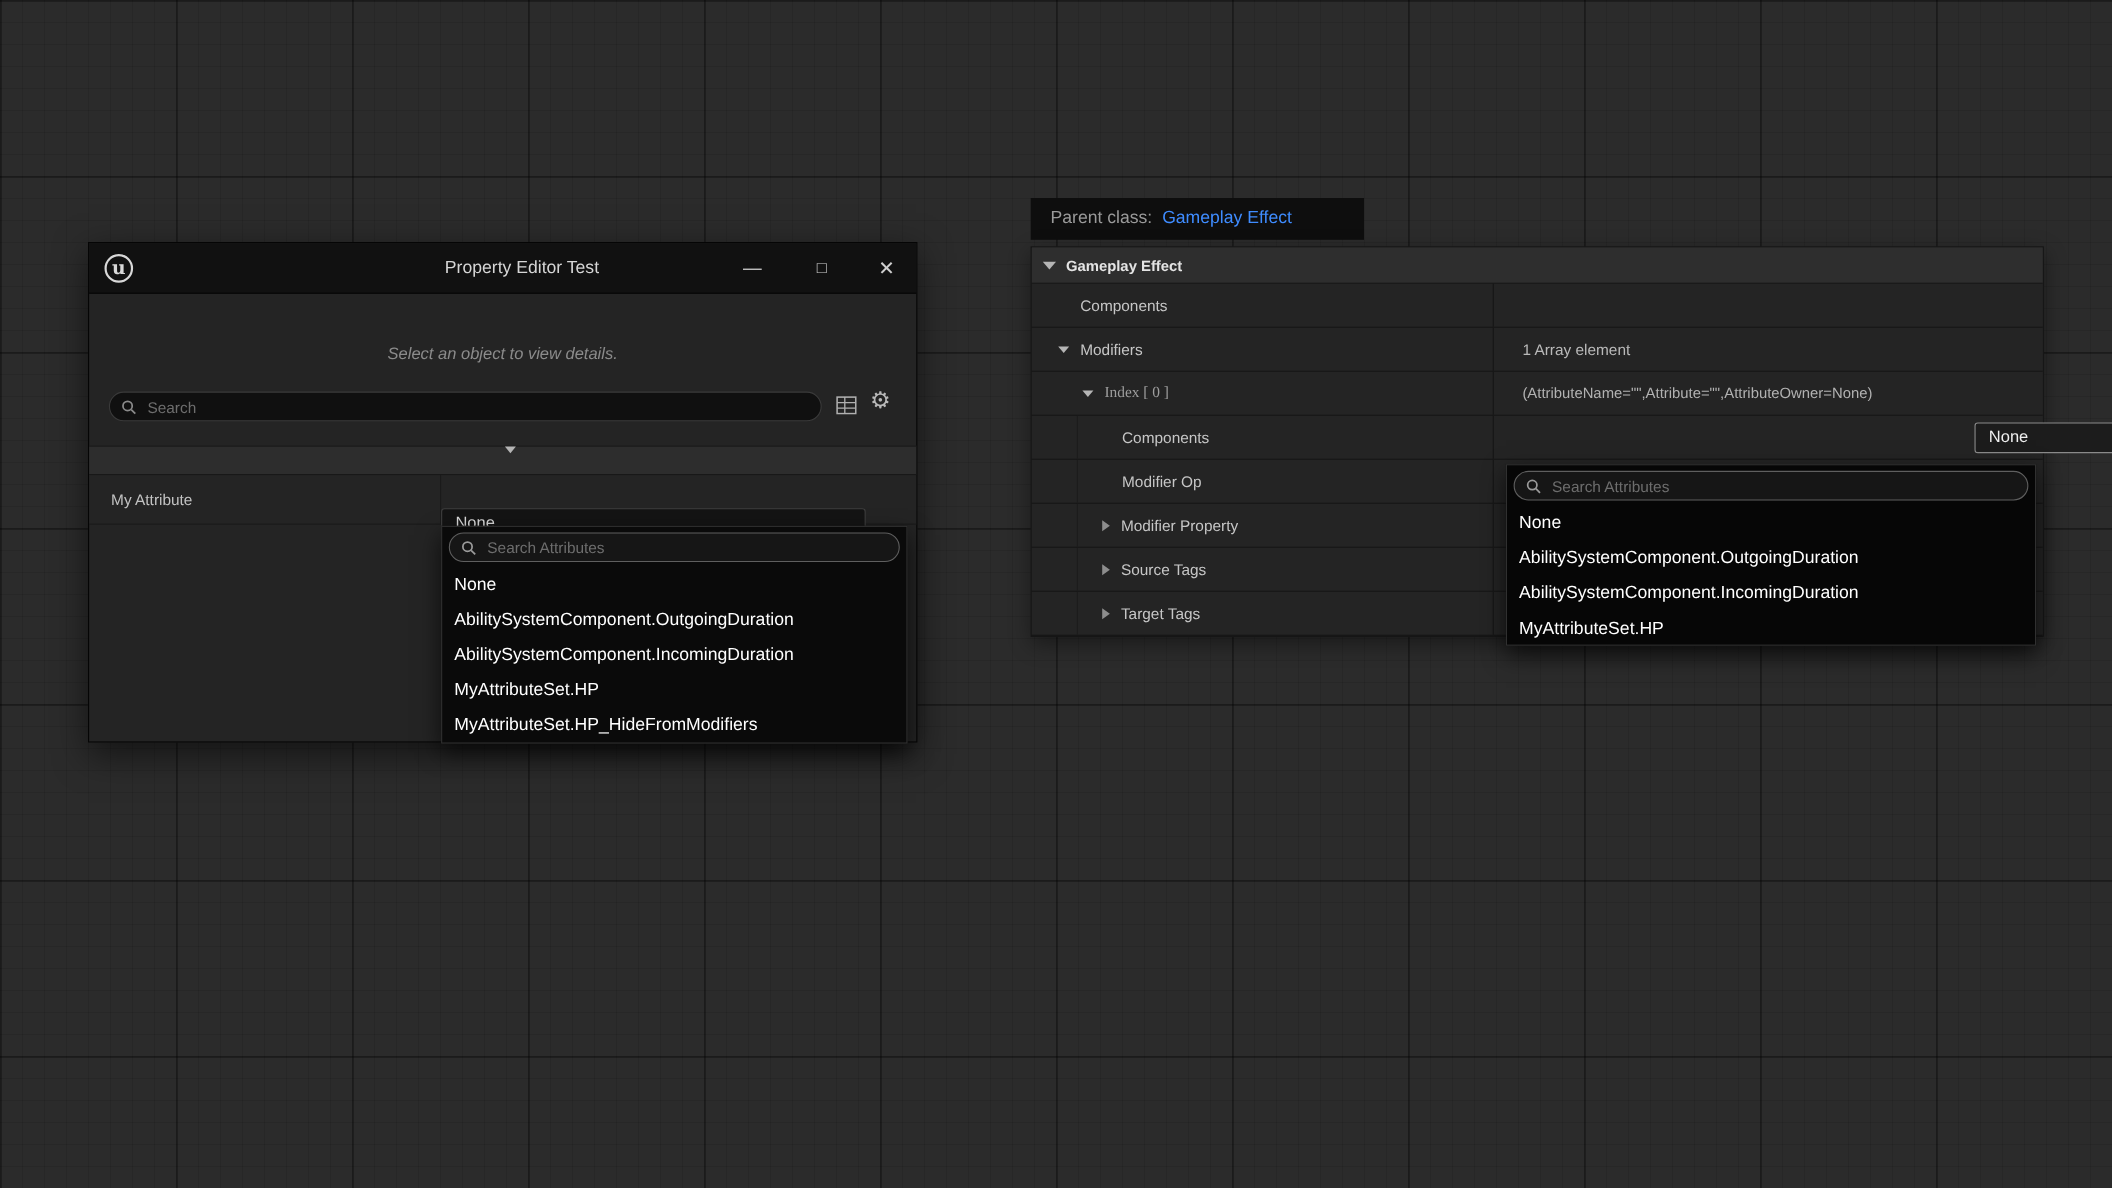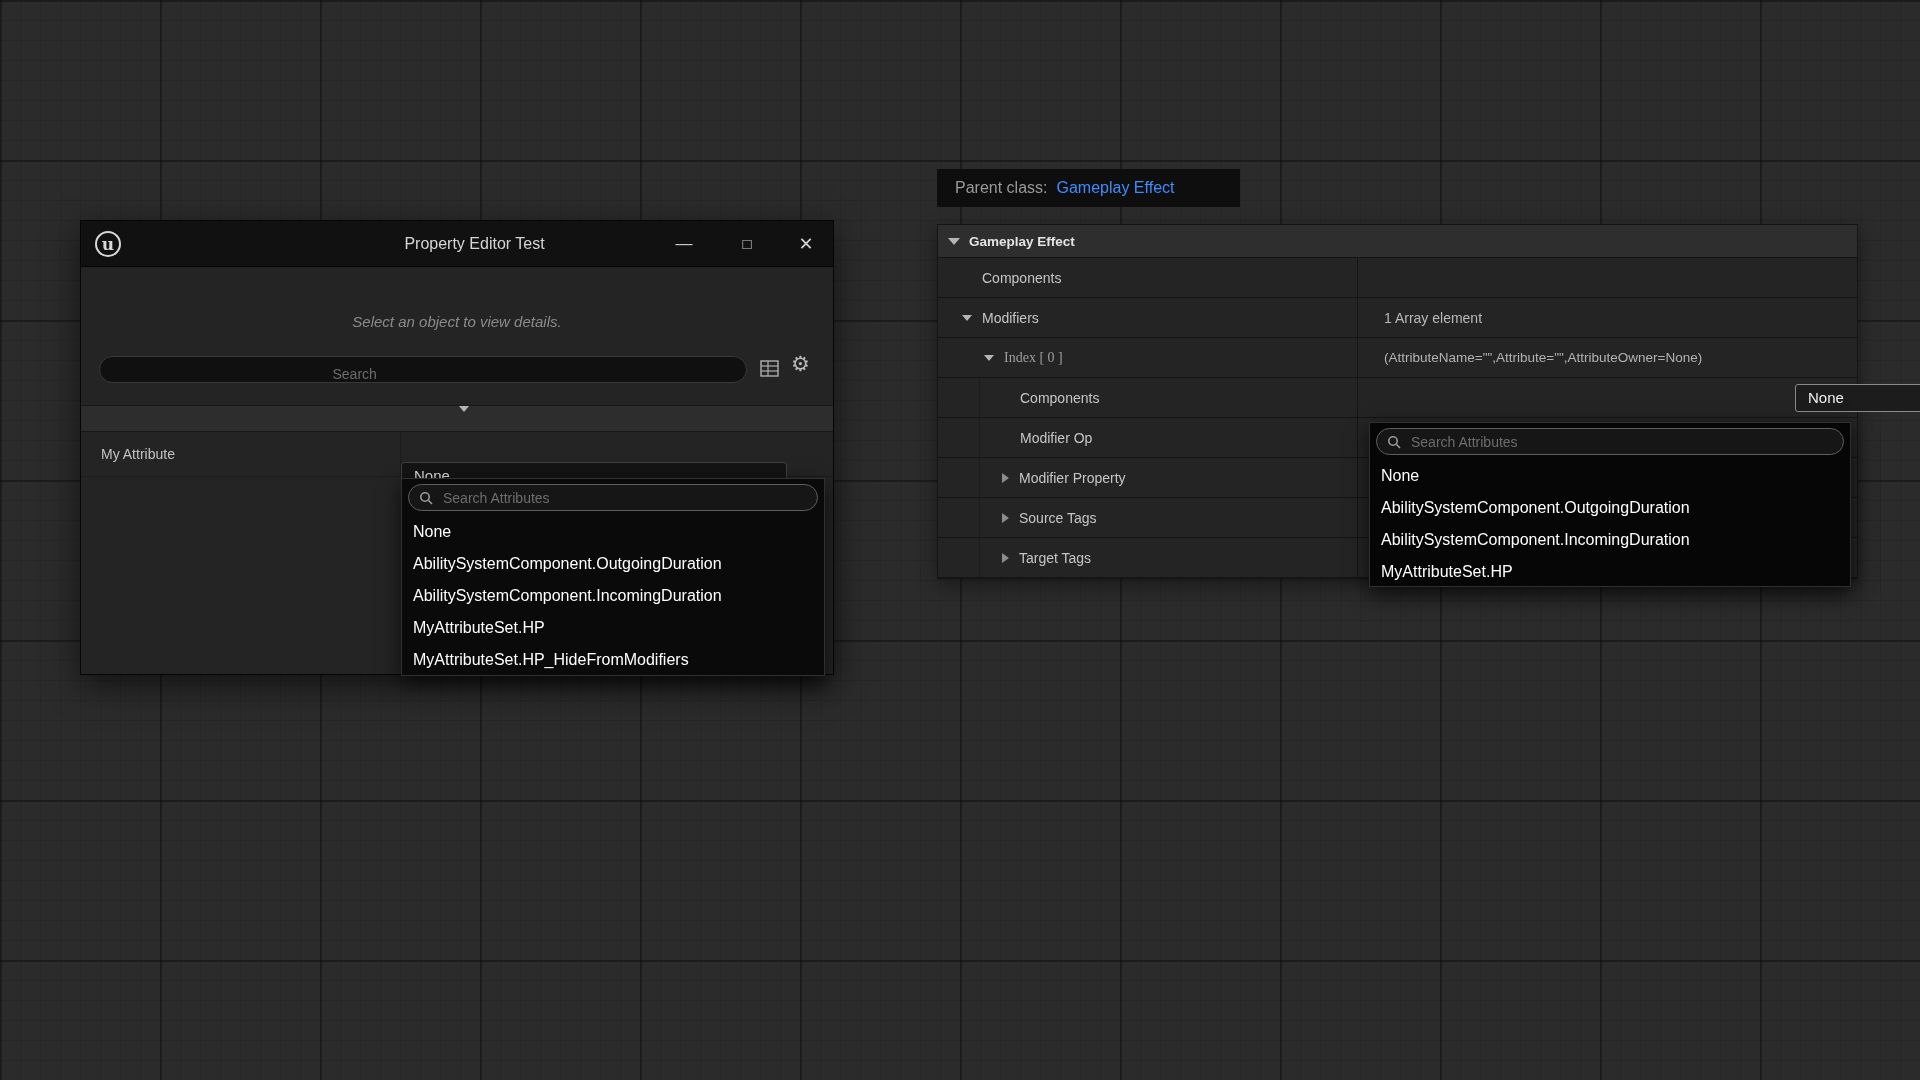--- a/index.html
+++ b/index.html
@@ -21,21 +21,21 @@
   .titlebar{position:absolute;left:0;top:0;right:0;height:46px;background:#111111;border-bottom:1px solid #050505;}
   .logo{position:absolute;left:14px;top:10px;width:26px;height:26px;border:2px solid #d8d8d8;border-radius:50%;
     color:#d8d8d8;font-family:"DejaVu Serif",serif;font-size:17px;font-weight:bold;text-align:center;line-height:23px;}
   .wtitle{position:absolute;left:0;right:0;top:0;height:46px;line-height:46px;text-align:center;color:#d6d6d6;font-size:16px;padding-left:35px;}
   .winbtn{position:absolute;top:0;width:46px;height:46px;line-height:46px;text-align:center;color:#cfcfcf;font-size:17px;cursor:default;}
   .btn-min{right:126px;}
   .btn-max{right:63px;font-size:15px;}
   .btn-close{right:4px;font-size:18px;}
   .hint{position:absolute;top:92px;left:0;right:0;text-align:center;color:#8b8b8b;font-style:italic;font-size:15px;}
   .searchbox{position:absolute;left:18px;top:135px;width:648px;height:27px;background:#101010;border:1px solid #3a3a3a;
-    border-radius:14px;display:flex;align-items:center;padding:0 10px;gap:8px;flex-direction:column;}
+    border-radius:14px;display:flex;align-items:center;padding:0 10px;gap:8px;}
   .searchbox input, .dd-search input{flex:1;background:transparent;border:none;outline:none;color:#dddddd;font-size:14px;}
   .searchbox input::placeholder{color:#6d6d6d;}
   .dd-search input::placeholder{color:#6d6d6d;}
   .ic-table{position:absolute;left:679px;top:139px;}
   .ic-gear{position:absolute;left:710px;top:131px;color:#b8b8b8;font-size:21px;}
   .cat{position:absolute;left:0;right:0;top:184px;height:27px;background:#2d2d2d;border-top:1px solid #171717;border-bottom:1px solid #171717;
     display:flex;align-items:center;gap:24px;padding-left:14px;color:#7dd3fc;font-size:13px;font-weight:bold;flex-direction:column;}
   .proprow{position:absolute;left:0;right:0;top:211px;height:45px;display:flex;background:#242424;border-bottom:1px solid #1a1a1a;align-items:center;}
   .proplabel{width:320px;border-right:1px solid #1a1a1a;line-height:45px;padding-left:20px;color:#c2c2c2;font-size:14px;}
   .propvalue{flex:1;position:relative;}
@@ -47,21 +47,21 @@
   .dd-search{margin:5px 6px;height:27px;border-radius:14px;background:#161616;border:1px solid #5f5f5f;
     display:flex;align-items:center;padding:0 10px;gap:8px;}
   .dd-item{height:32px;line-height:32px;padding-left:11px;color:#ffffff;font-size:16px;white-space:nowrap;cursor:default;}
 
   
   .tri-d{width:0;height:0;border-left:6px solid transparent;border-right:6px solid transparent;border-top:7px solid #b5b5b5;display:inline-block;}
   .tri-d.small{border-left-width:5px;border-right-width:5px;border-top-width:6px;}
   .tri-r{width:0;height:0;border-top:5px solid transparent;border-bottom:5px solid transparent;border-left:7px solid #8d8d8d;display:inline-block;}
 
   
-  .parentchip{position:absolute;left:937px;top:169px;width:303px;height:38px;background:#0e0e0e;
+  .parentchip{position:absolute;left:937px;top:180px;width:303px;height:38px;background:#0e0e0e;
     display:flex;align-items:center;gap:9px;padding-left:18px;font-size:16px;}
   .parentchip .plabel{color:#9a9a9a;}
   .parentchip .plink{color:#3f8cff;cursor:pointer;}
 
   .details{position:absolute;left:937px;top:224px;width:921px;background:#242424;border:1px solid #141414;box-shadow:0 6px 18px rgba(0,0,0,.4);}
   .d-cat{height:33px;background:#2e2e2e;border-bottom:1px solid #151515;display:flex;align-items:center;gap:9px;padding-left:10px;
     color:#e4e4e4;font-size:13.5px;font-weight:bold;}
   .d-row{height:40px;display:flex;border-bottom:1px solid #151515;background:#242424;position:relative;}
   .d-row:last-child{border-bottom:none;}
   .d-left{width:420px;border-right:1px solid #151515;display:flex;align-items:center;gap:10px;position:relative;color:#c6c6c6;font-size:14px;}

